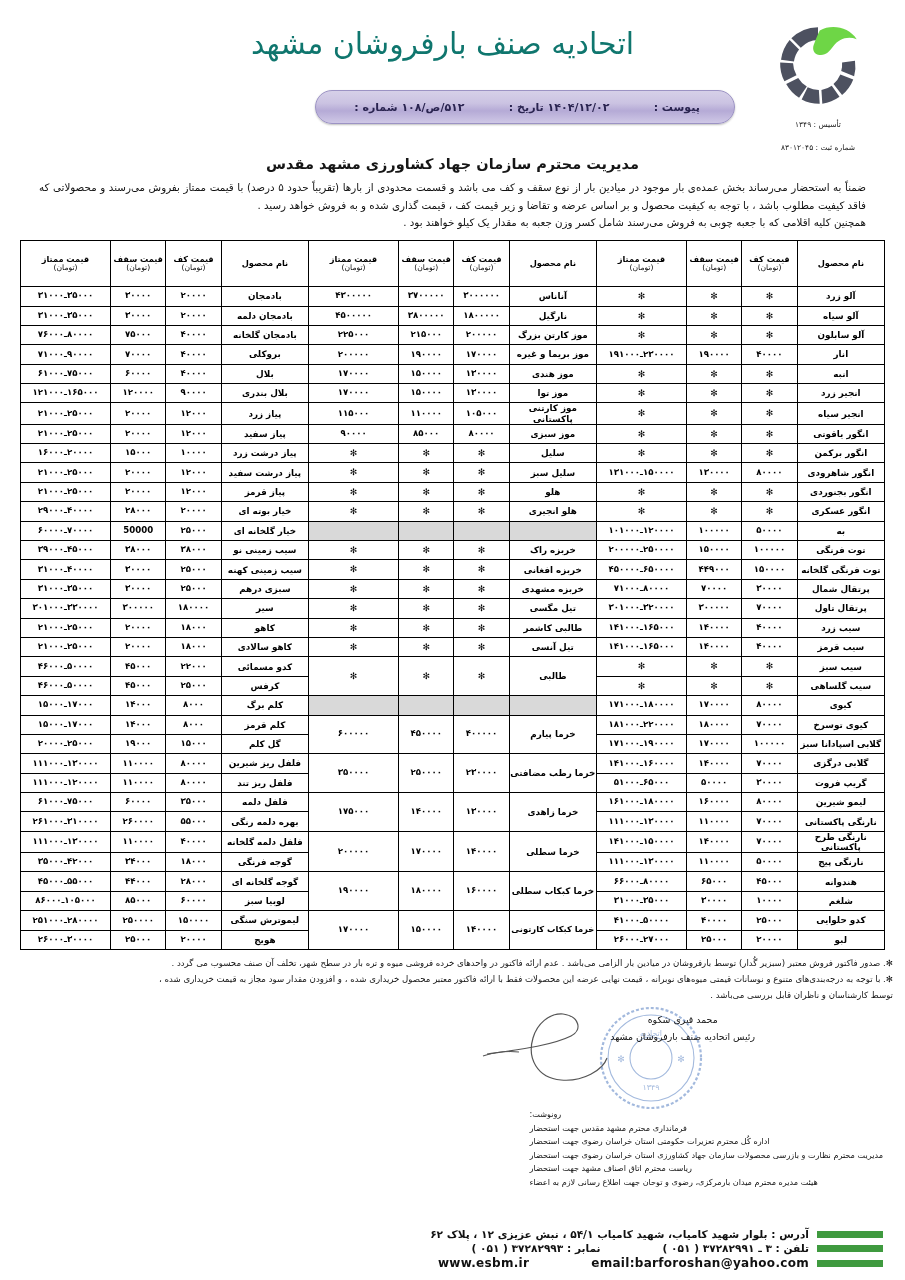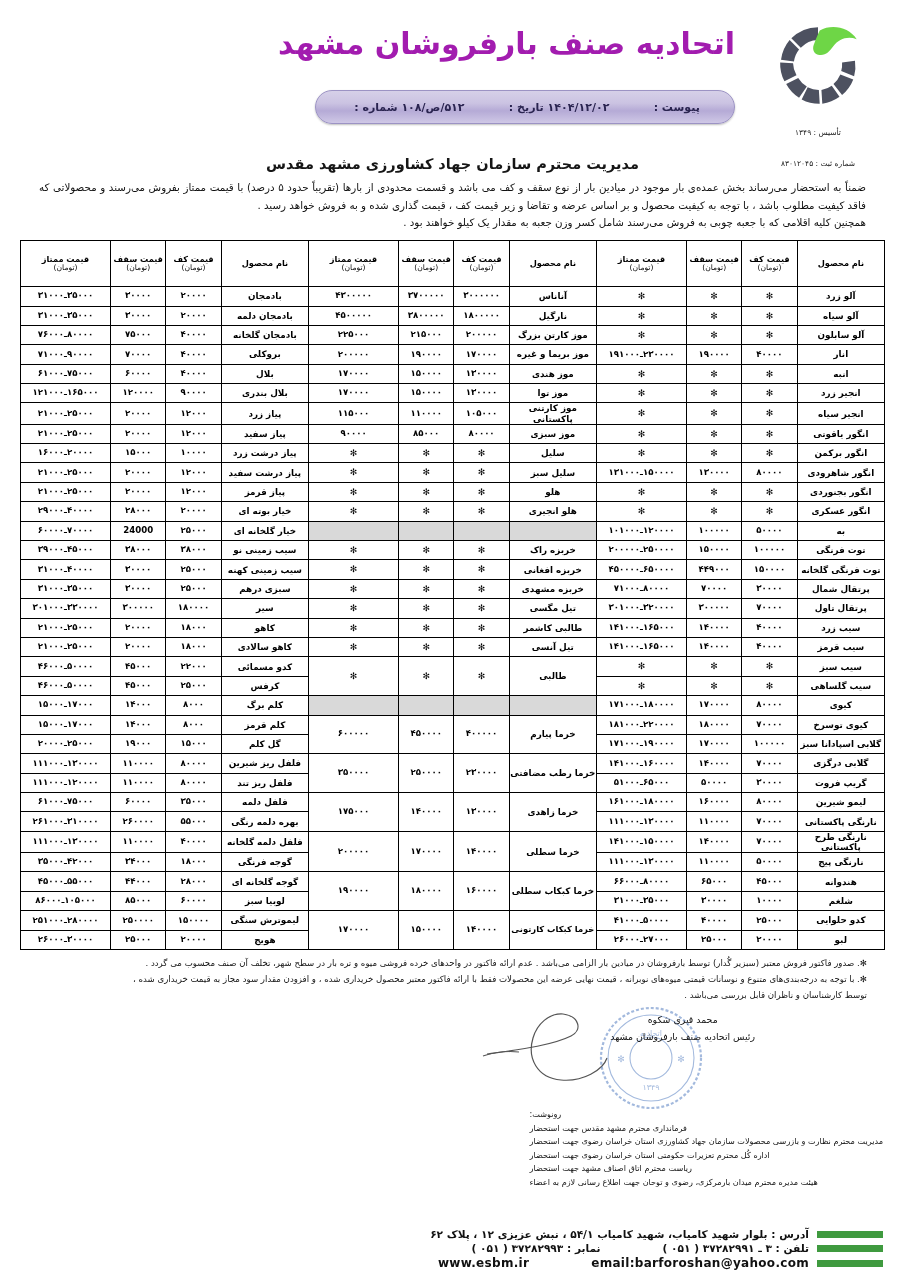--- a/index.html
+++ b/index.html
@@ -28,33 +28,34 @@
     width: 150px;
     text-align: center;
   }
   .logo-mark {
     width: 86px; height: 86px;
     margin: 0 auto;
     position: relative;
   }
   .logo-mark svg { display: block; }
   .logo-caption {
-    margin-top: 20px;
+    margin-top: 12px;
     font-size: 7.5px;
     line-height: 1.45;
     color: #1a1a1a;
     letter-spacing: .2px;
   }
 
   .org-title {
     position: absolute;
     top: 26px; right: 170px; left: 150px;
+    text-align: center;
     font-size: 30px;
-    font-weight: bold;
-    color: #a21caf;
+    font-weight: normal;
+    color: #0f766e;
     letter-spacing: -0.5px;
     white-space: nowrap;
   }
 
   .meta-bar {
     position: absolute;
     top: 90px; right: 170px;
     width: 420px; height: 34px;
     border-radius: 17px;
     background: linear-gradient(to bottom, #d6d0e8 0%, #cbc3e2 38%, #b5aad6 62%, #cfc8e6 100%);
@@ -120,21 +121,21 @@
   .c-kaf   { width: 6.4%; }
   .c-saghf { width: 6.4%; }
   .c-momtaz{ width: 10.4%; }
   td.empty-mark { font-size: 9px; color: #4a4a4a; }
   td.blank-row { background: #d9d9d9; border-color: #000; }
   td.name-cell { font-size: 8.8px; }
   td.two-line { font-size: 8.4px; line-height: 1.25; }
 
   
   .notes {
-    padding: 6px 38px 0 22px;
+    padding: 6px 12px 0 22px;
     font-size: 8.6px;
     line-height: 1.85;
     color: #131313;
   }
   .note-line { text-align: justify; margin: 0; }
 
   
   .sig-area {
     position: relative;
     height: 96px;
@@ -438,21 +439,21 @@
           <td class="c-name name-cell">به</td>
           <td class="c-kaf">۵۰۰۰۰</td>
           <td class="c-saghf">۱۰۰۰۰۰</td>
           <td class="c-momtaz">۱۲۰۰۰۰ـ۱۰۱۰۰۰</td>
           <td class="c-name name-cell blank-row"></td>
           <td class="c-kaf blank-row"></td>
           <td class="c-saghf blank-row"></td>
           <td class="c-momtaz blank-row"></td>
           <td class="c-name name-cell">خیار گلخانه ای</td>
           <td class="c-kaf">۲۵۰۰۰</td>
-          <td class="c-saghf">24000</td>
+          <td class="c-saghf">50000</td>
           <td class="c-momtaz">۷۰۰۰۰ـ۶۰۰۰۰</td>
         </tr>
         <tr>
           <td class="c-name name-cell">توت فرنگی</td>
           <td class="c-kaf">۱۰۰۰۰۰</td>
           <td class="c-saghf">۱۵۰۰۰۰</td>
           <td class="c-momtaz">۲۵۰۰۰۰ـ۲۰۰۰۰۰</td>
           <td class="c-name name-cell">خربزه راک</td>
           <td class="c-kaf empty-mark">✻</td>
           <td class="c-saghf empty-mark">✻</td>
@@ -744,22 +745,22 @@
   </div>
   <div class="sig-text">
     <div>محمد قبری شکوه</div>
     <div>رئیس اتحادیه صنف بارفروشان مشهد</div>
   </div>
 </div>
 
 <div class="copy-list">
   <div class="ttl">رونوشت:</div>
   <div>فرمانداری محترم مشهد مقدس جهت استحضار</div>
+  <div>اداره کُل محترم تعزیرات حکومتی استان خراسان رضوی جهت استحضار</div>
   <div>مدیریت محترم نظارت و بازرسی محصولات سازمان جهاد کشاورزی استان خراسان رضوی جهت استحضار</div>
-  <div>اداره کُل محترم تعزیرات حکومتی استان خراسان رضوی جهت استحضار</div>
   <div>ریاست محترم اتاق اصناف مشهد جهت استحضار</div>
   <div>هیئت مدیره محترم میدان بارمرکزی، رضوی و توحان جهت اطلاع رسانی لازم به اعضاء</div>
 </div>
 
 <div class="footer">
   <div class="foot-line">
     <span class="foot-bar"></span>
     <span class="foot-txt">آدرس : بلوار شهید کامیاب، شهید کامیاب ۵۴/۱ ، نبش عزیزی ۱۲ ، پلاک ۶۲</span>
   </div>
   <div class="foot-line foot-row2">

